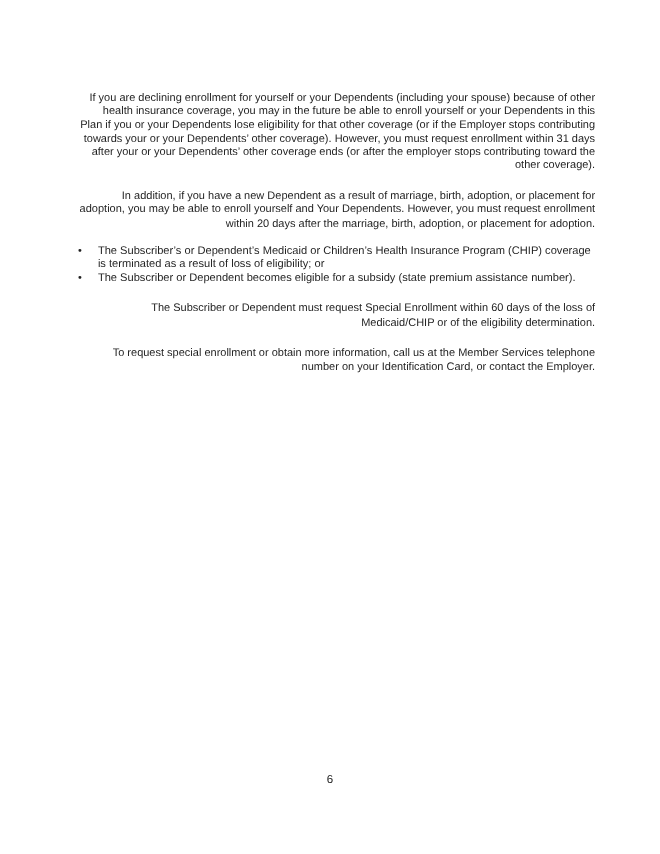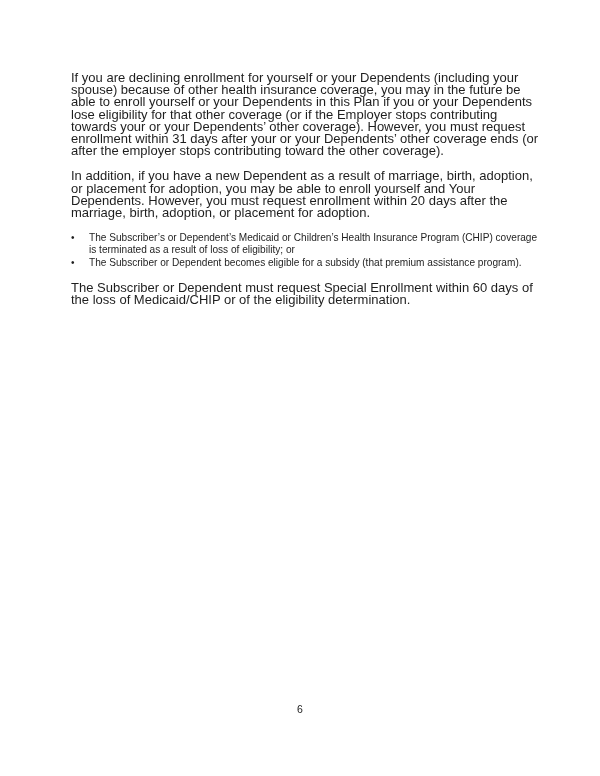--- a/index.html
+++ b/index.html
@@ -29,24 +29,25 @@
     }
     h1 {
       margin: 0 0 12px 0;
       font-size: 17.5px;
       font-weight: bold;
       line-height: 20px;
       color: #111111;
       letter-spacing: 0px;
     }
     p {
-      margin: 4px 0 13px 0;
-      font-size: 13px;
+      margin: 16px 0 13px 0;
+      font-size: 10px;
       line-height: 12.2px;
       color: #1e1e1e;
+      text-align: right;
     }
     ul {
       list-style: none;
       margin: 0 0 13px 0;
       padding: 0;
     }
     li {
       position: relative;
       padding-left: 18px;
       font-size: 10.1px;
@@ -81,22 +82,23 @@
       <span>In addition, if you have a new Dependent as a result of marriage, birth, adoption, or placement for adoption, you may be able to enroll yourself and Your Dependents. However, you must request enrollment within 20 days after the marriage, birth, adoption, or placement for adoption.</span><br>
     </p>
 
     <ul>
       <li>
         <span class="bullet">•</span>
         <span>The Subscriber’s or Dependent’s Medicaid or Children’s Health Insurance Program (CHIP) coverage is terminated as a result of loss of eligibility; or</span>
       </li>
       <li>
         <span class="bullet">•</span>
-        <span>The Subscriber or Dependent becomes eligible for a subsidy (that premium assistance program).</span>
+        <span>The Subscriber or Dependent becomes eligible for a subsidy (state premium assistance number).</span>
       </li>
     </ul>
 
     <p>The Subscriber or Dependent must request Special Enrollment within 60 days of the loss of Medicaid/CHIP or of the eligibility determination.</p>
 
+    <p>To request special enrollment or obtain more information, call us at the Member Services telephone number on your Identification Card, or contact the Employer.</p>
   </div>
 
   <div class="page-number">6</div>
 </div>
 
 </body></html>

